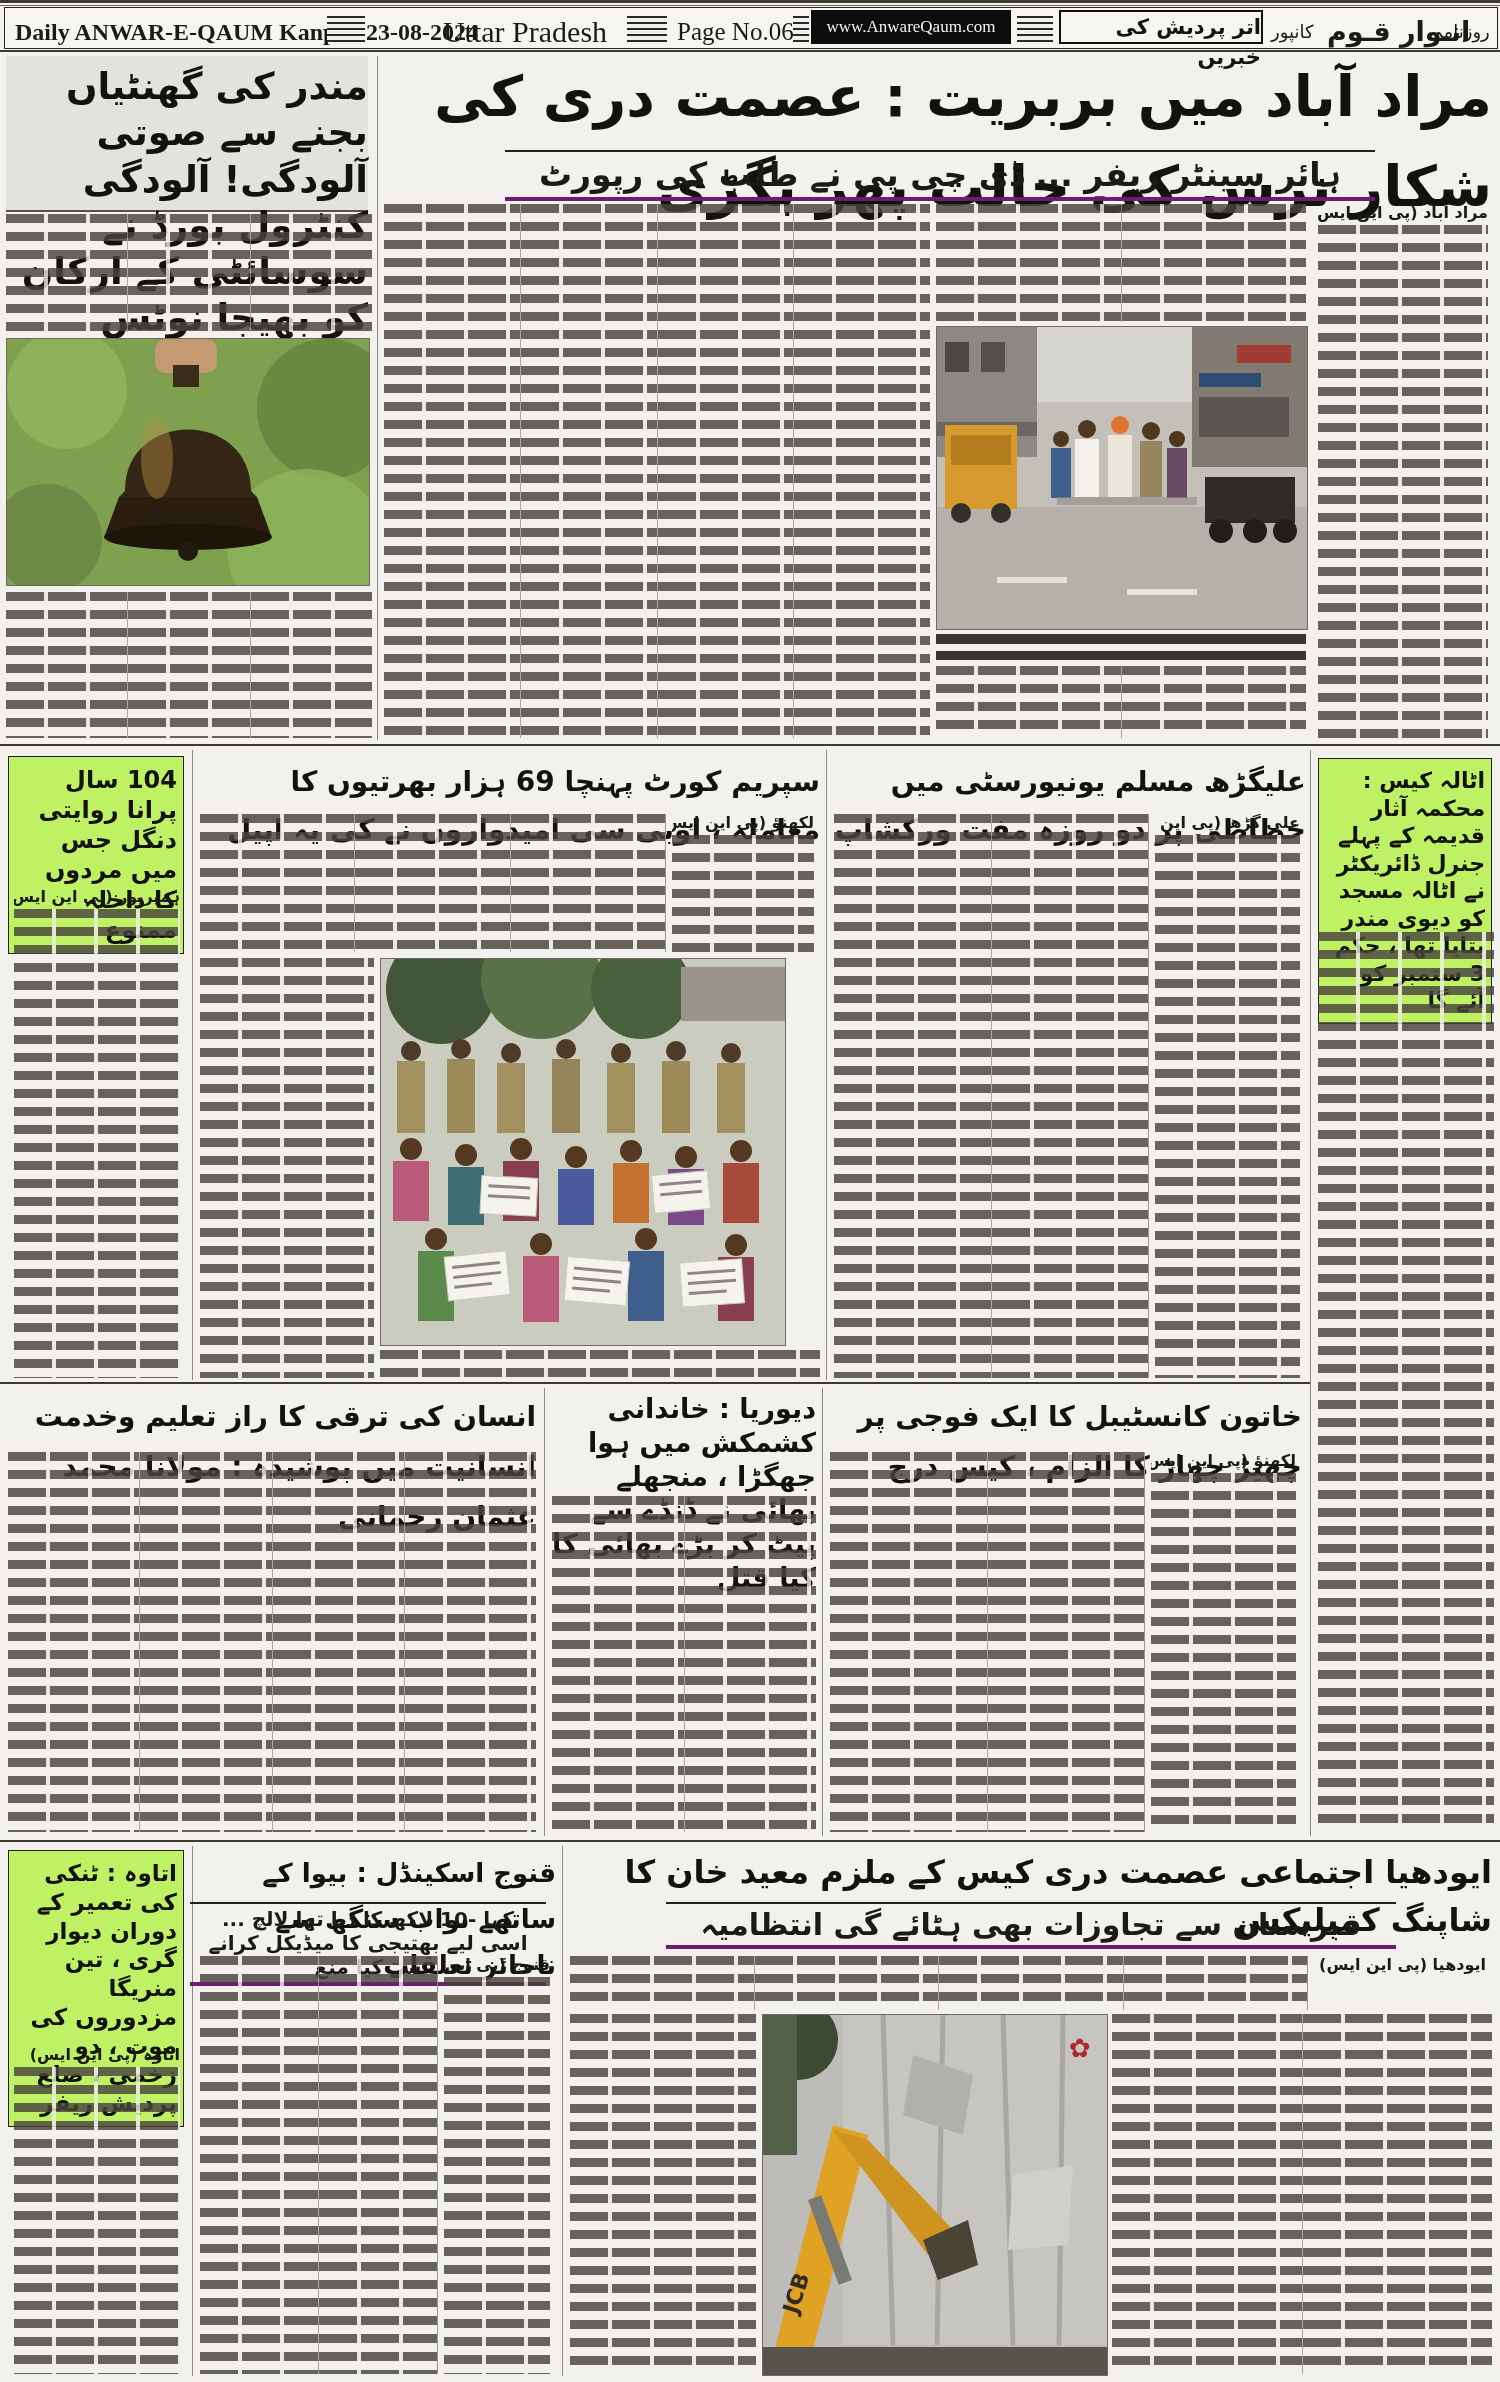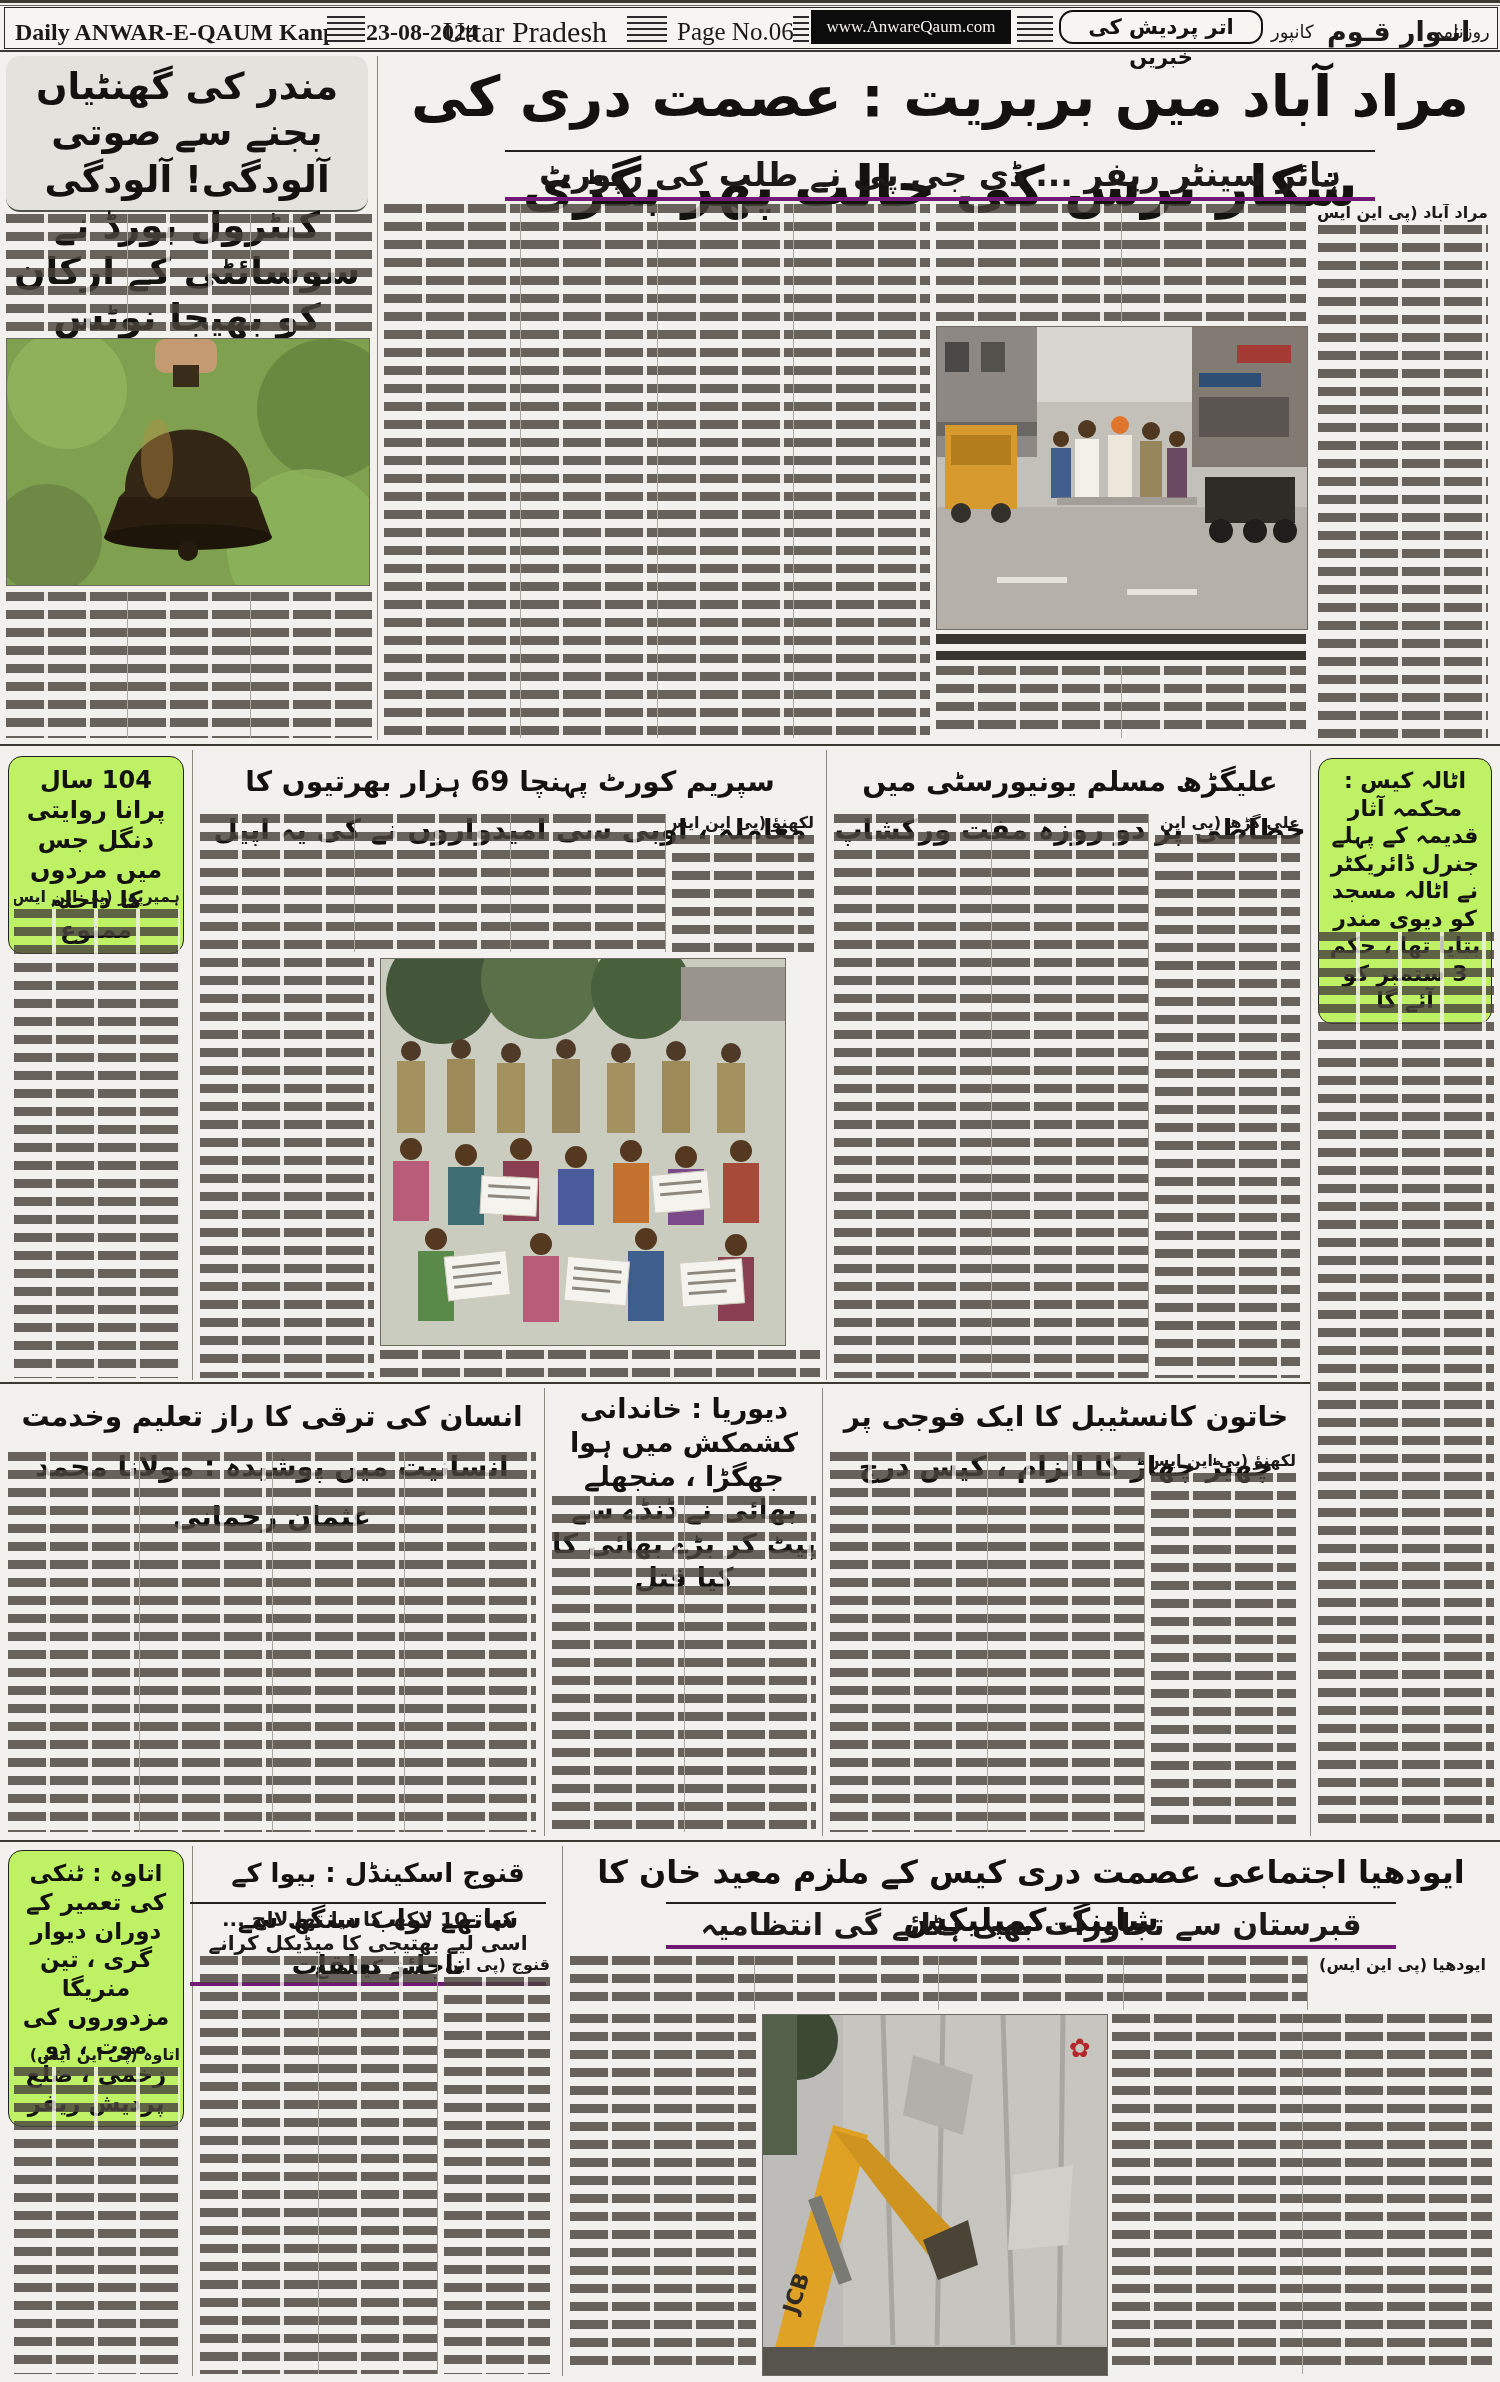--- a/index.html
+++ b/index.html
@@ -2,21 +2,21 @@
 <html><head>
 <meta charset="utf-8">
 <style>
   html,body{margin:0;padding:0;background:#dcd9d4;}
   #page{position:relative;width:1500px;height:2382px;margin:0 auto;background:#f3f1ed;
         font-family:"DejaVu Sans",sans-serif;color:#1c1a17;overflow:hidden;}
   .abs{position:absolute;}
   .hrule{position:absolute;background:#3c3933;}
   .vrule{position:absolute;background:#8e897f;width:1px;}
   .stripes{position:absolute;background:repeating-linear-gradient(#2a2a2a 0 2px,#f3f1ed 2px 6px);}
-  .hd{font-weight:bold;direction:rtl;text-align:center;color:#14120e;line-height:1.25;border-radius:14px;}
+  .hd{font-weight:bold;direction:rtl;text-align:right;color:#14120e;line-height:1.25;}
   .box-hd{border:1.5px solid #23211d;padding:8px 6px;background:#bef264;}
   .gray-panel{background:#e4e2dd;border-bottom:2px solid #55524b;}
   .cols{position:absolute;display:flex;}
   .col{flex:1;padding:0 6px;display:flex;flex-direction:column;min-width:0;}
   .col + .col{border-left:1px solid #9b968c;}
   .greek{background-image:
       repeating-linear-gradient(to right, rgba(243,241,237,0) 0 38px, rgba(243,241,237,.95) 38px 42px),
       repeating-linear-gradient(to bottom, #49443d 0 9px, rgba(0,0,0,0) 9px 18px);
       opacity:.82;}
   .gfill{flex:1;margin-top:3px;}

